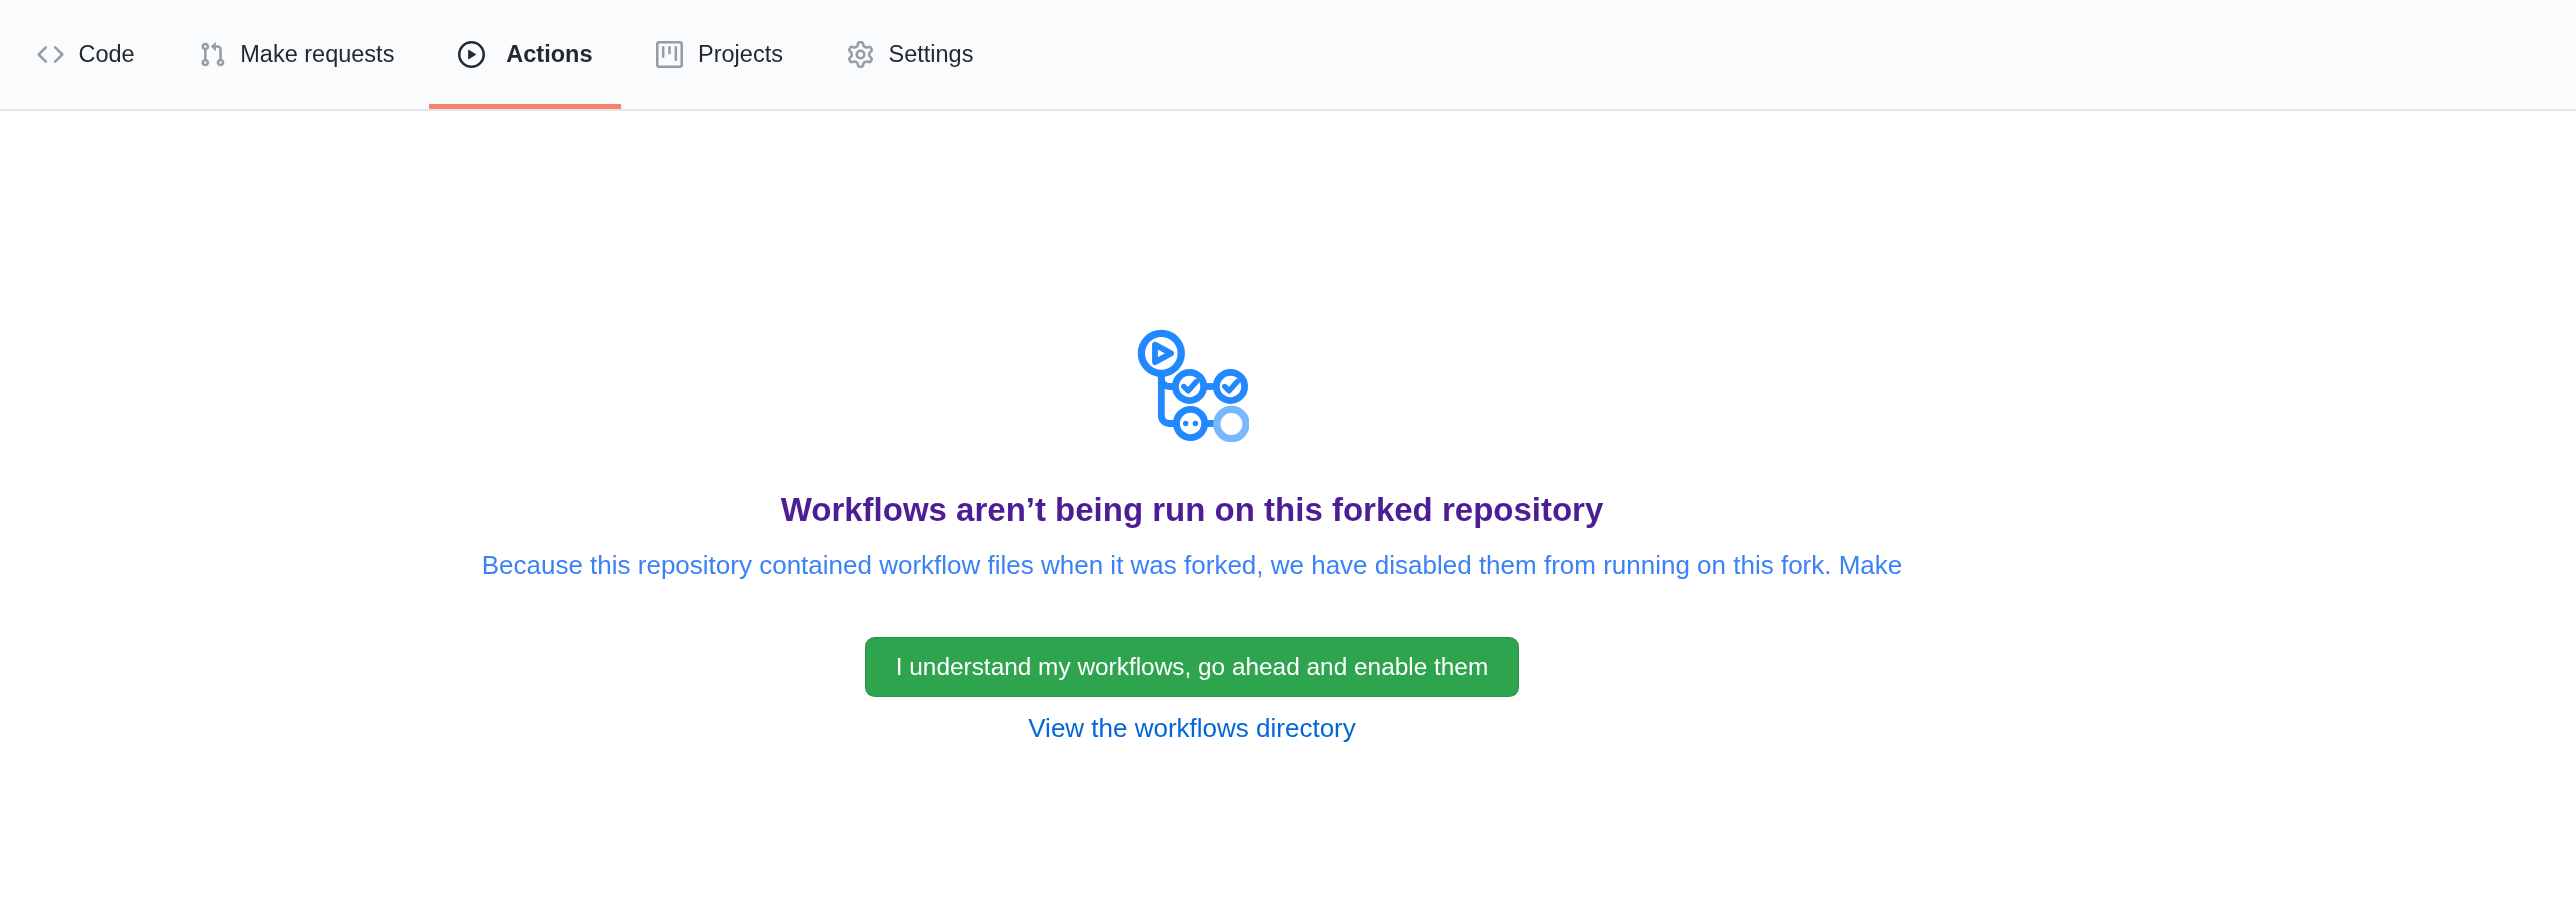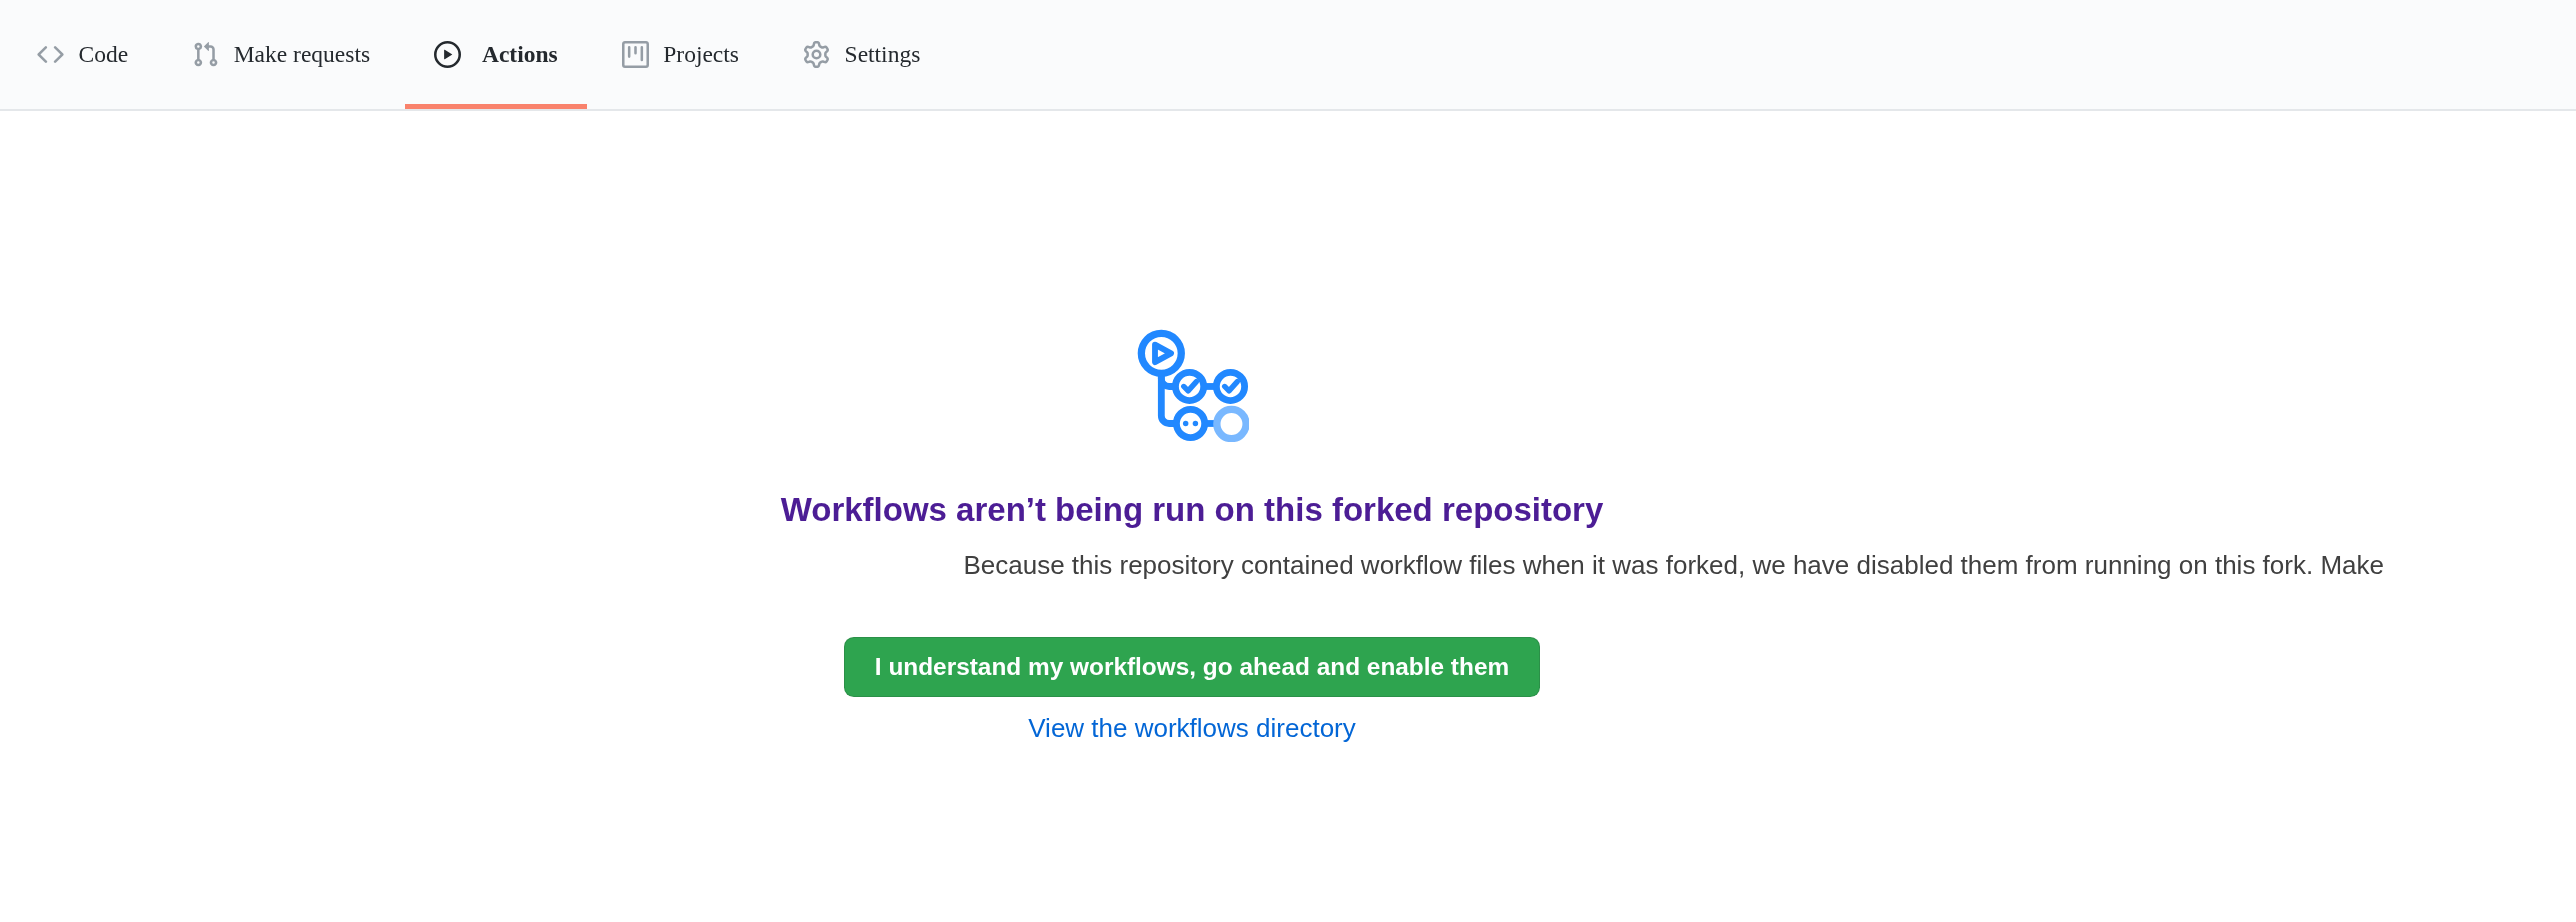--- a/index.html
+++ b/index.html
@@ -12,21 +12,20 @@
     overflow: hidden;
   }
   
   .tabnav {
     height: 111px;
     background: #fafbfc;
     border-bottom: 2px solid #e4e7ea;
     display: flex;
     align-items: stretch;
     padding-left: 7.8px;
-    font-family: Liberation Serif, serif;
   }
   .tab {
     display: flex;
     align-items: center;
     gap: 14.7px;
     padding: 0 29px;
     margin-right: 5.9px;
     font-size: 23.5px;
     line-height: 1;
     color: #24292e;
@@ -54,31 +53,30 @@
     margin: 43px 0 0 0;
     font-size: 33px;
     line-height: 1.25;
     font-weight: 700;
     color: #4c1d95;
   }
   .bs-desc {
     margin: 14.7px auto 0 auto;
     font-size: 26px;
     line-height: 41px;
-    color: #404040;
-    text-align: right;
+    color: #3b82f6;
   }
   .bs-desc span { display: block; }
   .btn-primary {
     margin-top: 51px;
     height: 60px;
     padding: 0 30px;
     font-family: inherit;
     font-size: 24.4px;
-    font-weight: 700;
+    font-weight: 400;
     color: #ffffff;
     background: #2ea44f;
     border: 1px solid rgba(27, 31, 35, 0.15);
     border-radius: 9.8px;
     cursor: pointer;
     display: inline-block;
   }
   .link-row { margin-top: 16px; }
   .wf-link {
     color: #0366d6;

